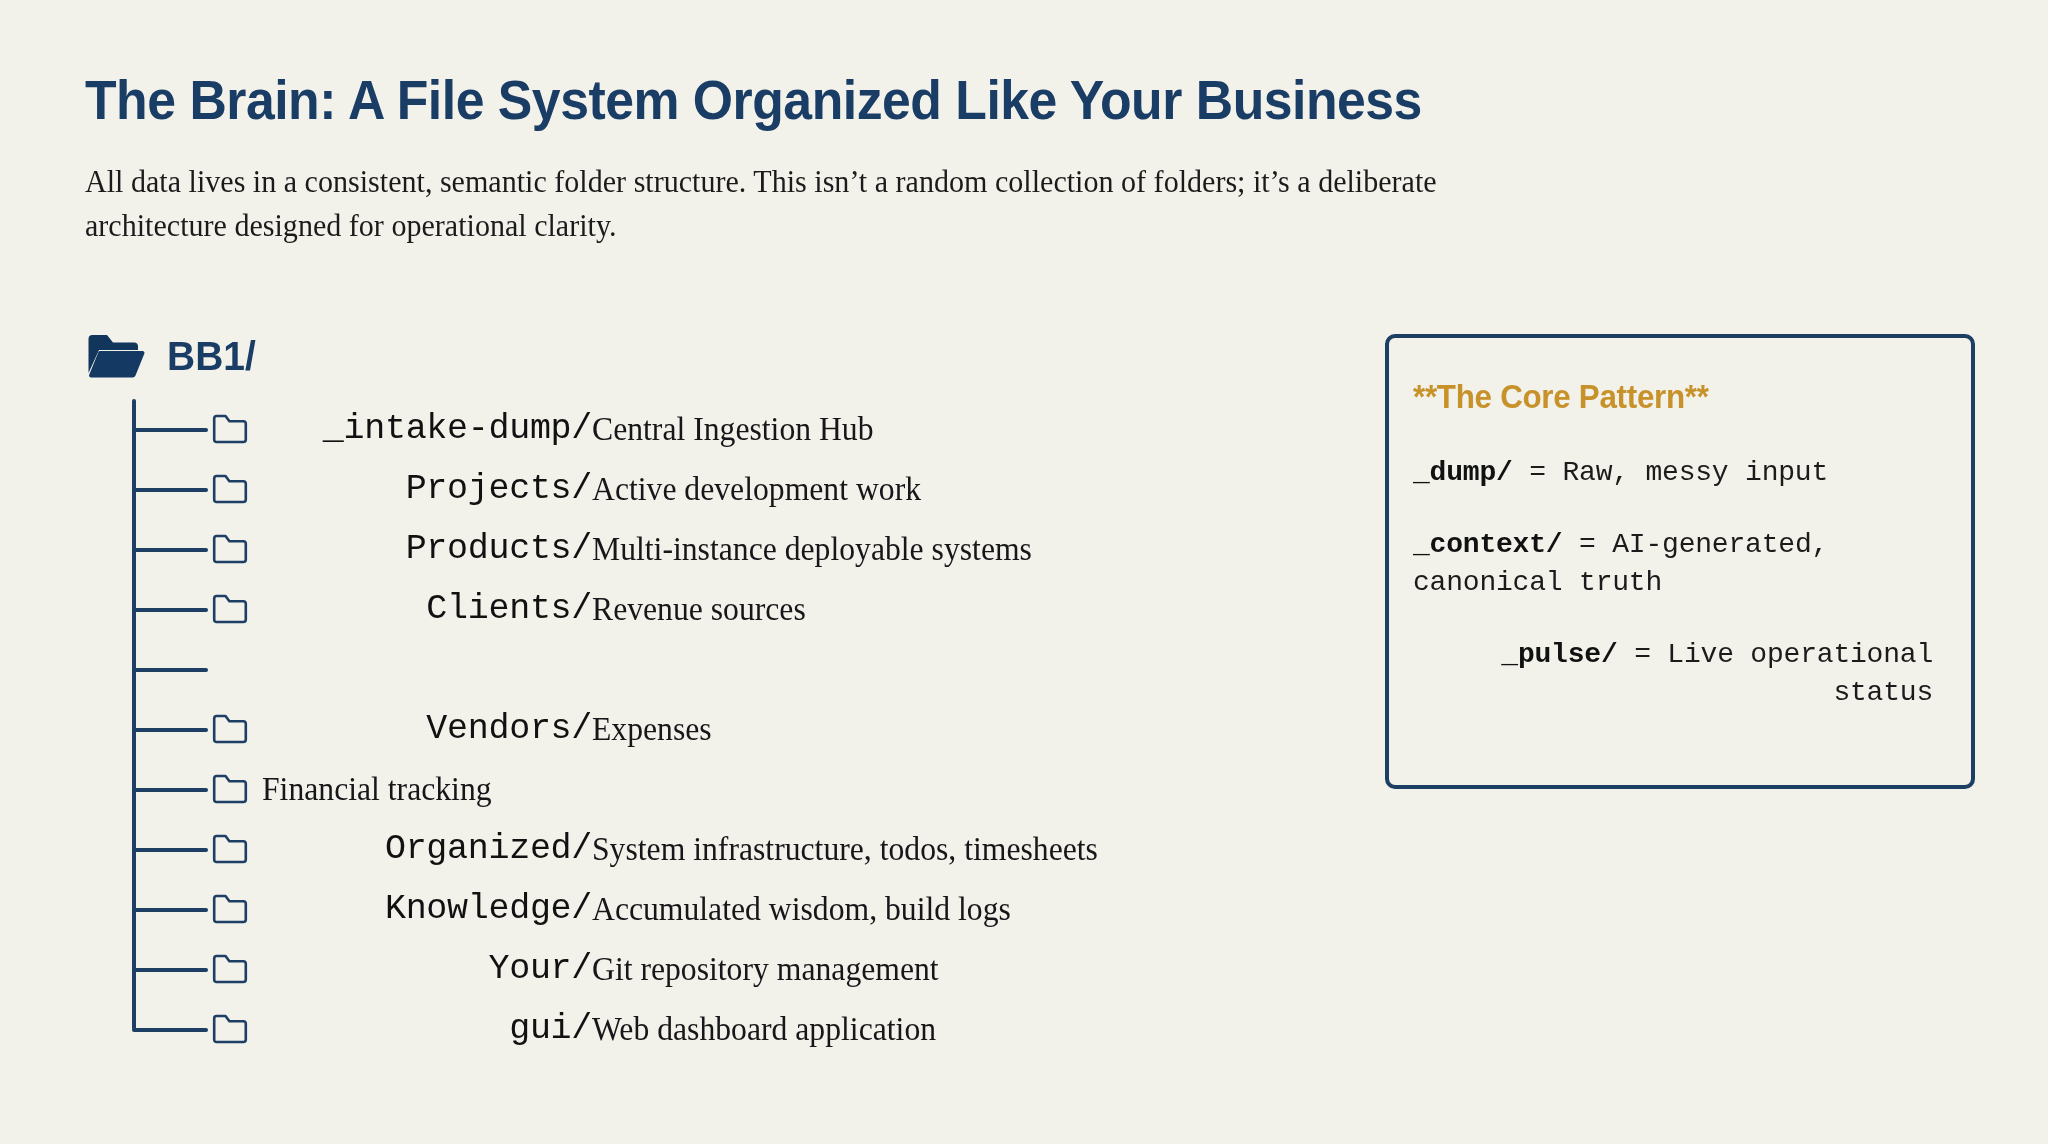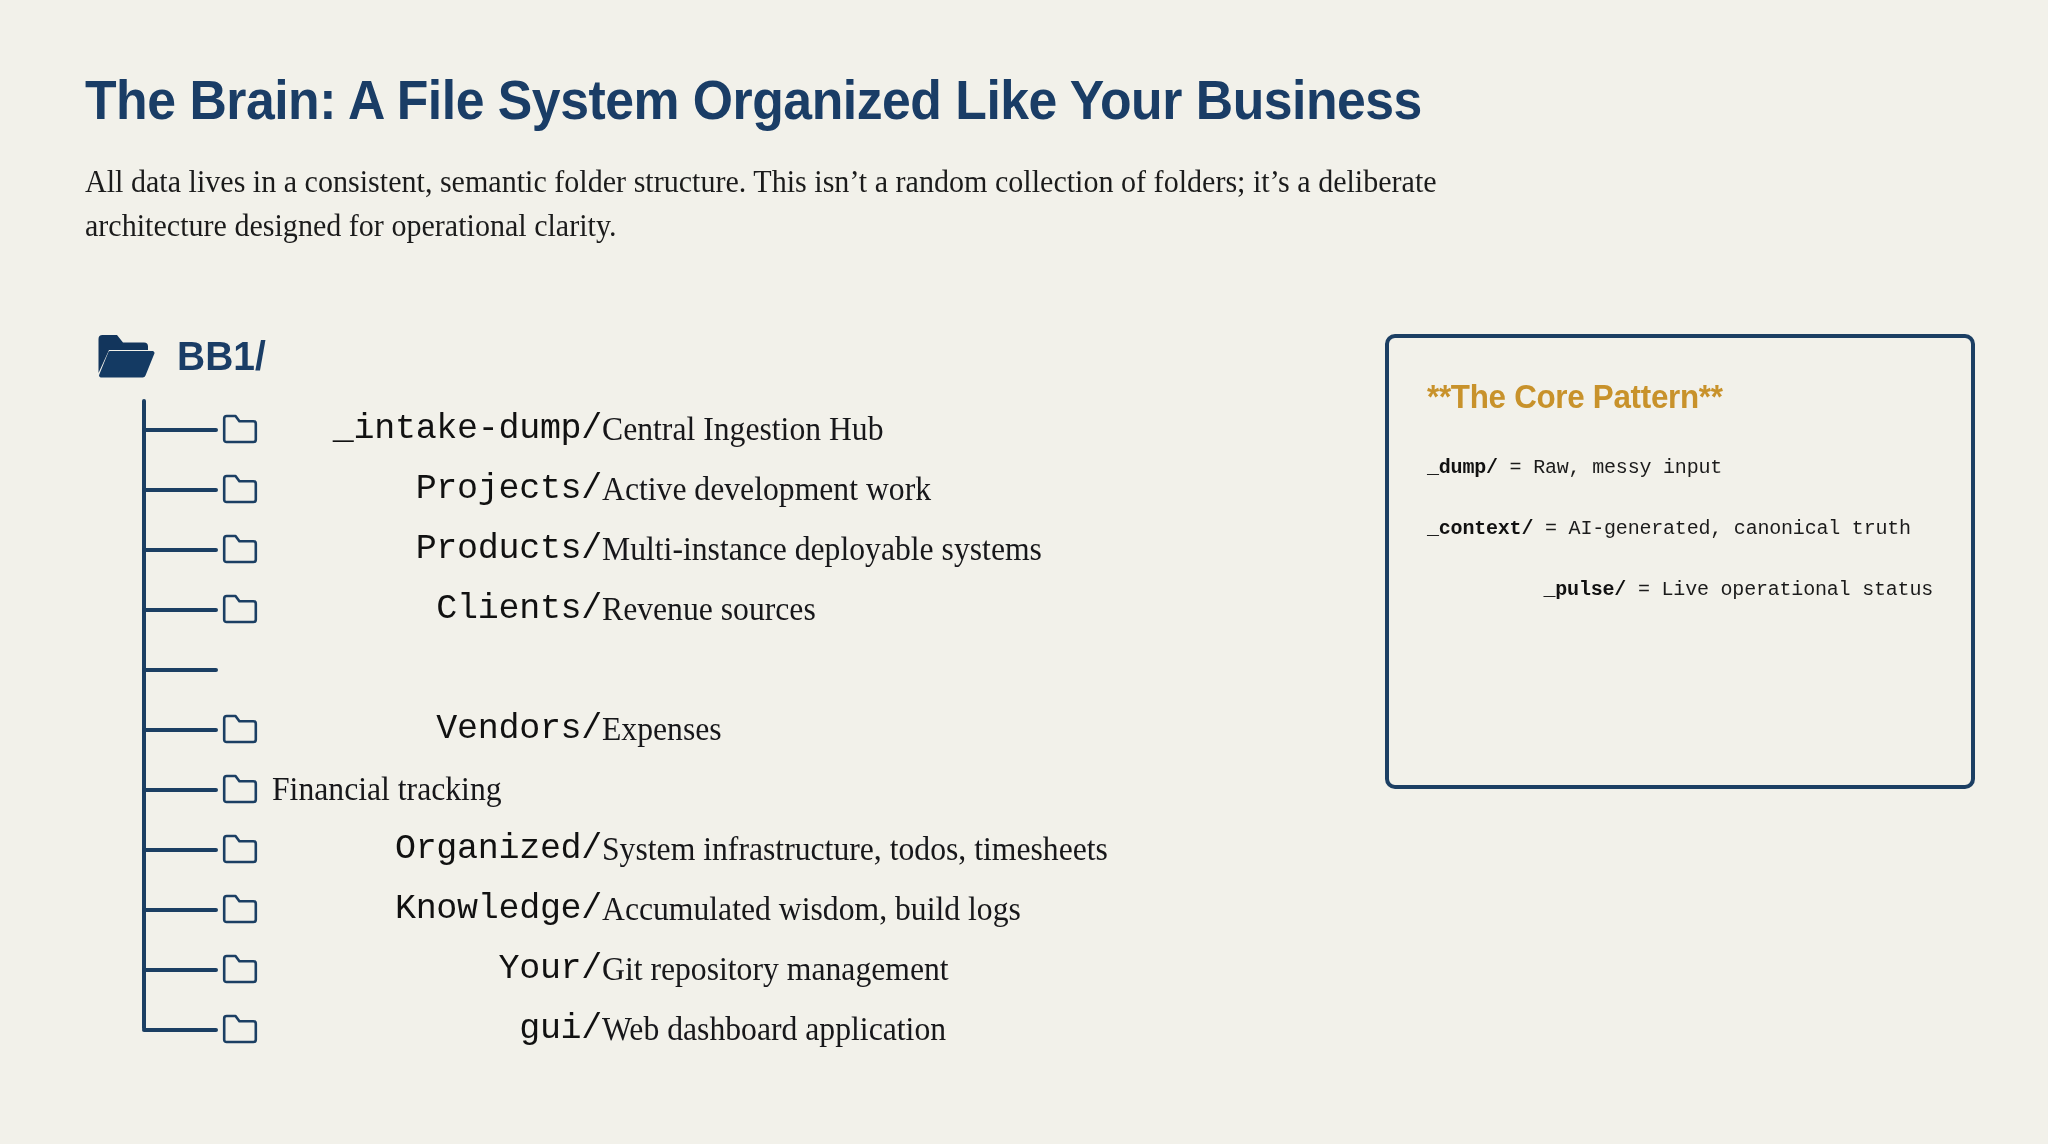--- a/index.html
+++ b/index.html
@@ -43,21 +43,21 @@
     margin: 0;
     padding-top: 29px;
     max-width: 1520px;
     transform: scaleX(0.97);
     transform-origin: left top;
   }
 
   
   #tree {
     position: absolute;
-    left: 94px;
+    left: 84px;
     top: 325px;
     width: 1250px;
   }
 
   #tree-root {
     display: flex;
     align-items: center;
     height: 62px;
     padding-left: 3px;
   }
@@ -145,36 +145,36 @@
   #callout {
     position: absolute;
     left: 1385px;
     top: 334px;
     width: 590px;
     height: 455px;
     box-sizing: border-box;
     border: 4px solid #1c3f63;
     border-radius: 10px;
     background: #f2f1ea;
-    padding: 40px 38px 28px 38px;
+    padding: 40px 38px 28px 24px;
   }
   #callout-heading {
     font-family: "Liberation Sans", sans-serif;
     font-weight: bold;
     font-size: 33px;
     color: #c8922b;
     letter-spacing: -0.3px;
     margin: 0 0 38px 0;
     transform: scaleX(0.95);
     transform-origin: left center;
     white-space: nowrap;
   }
   .callout-line {
     font-family: "Liberation Mono", monospace;
-    font-size: 20px;
+    font-size: 28px;
     color: #1b1b1b;
     line-height: 1.36;
     margin: 16px 0 34px 0;
     letter-spacing: -0.2px;
   }
   .callout-line:last-child { margin-bottom: 0; text-align: right; }
   .callout-key {
     font-weight: bold;
     color: #111111;
   }

